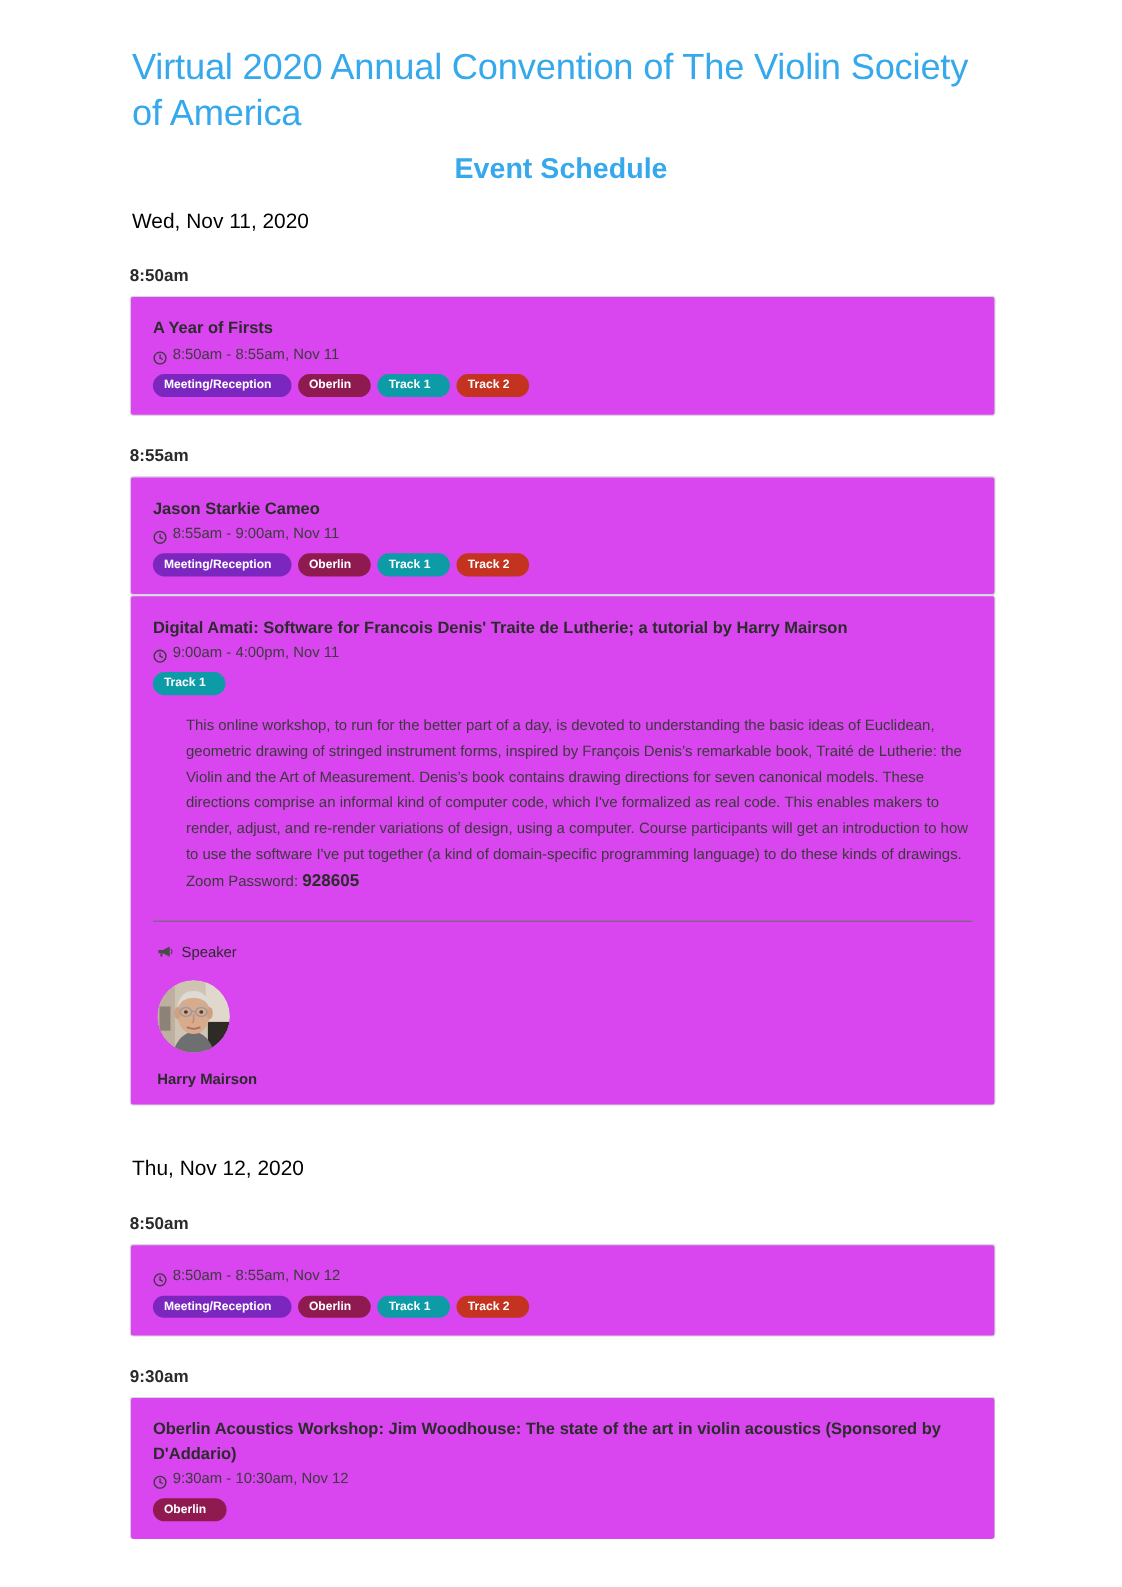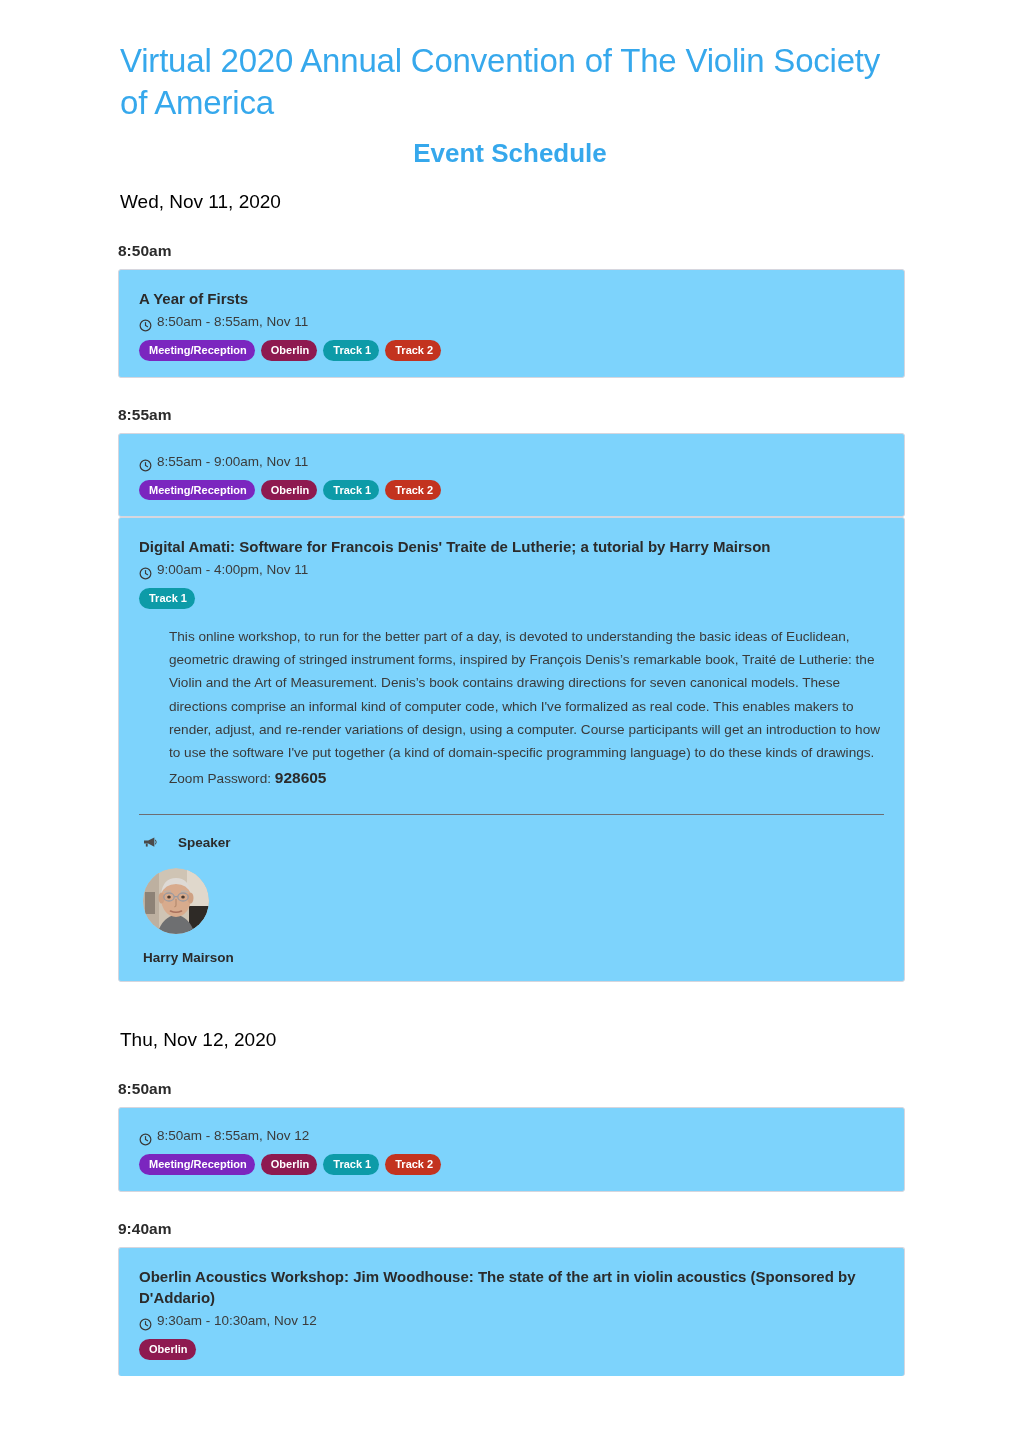--- a/index.html
+++ b/index.html
@@ -52,21 +52,21 @@
     font-size: 15.5px;
     font-weight: bold;
     color: #2b2b2b;
     margin: 28px 0 9px 0;
   }
 
   
   .card {
     border: 1px solid #d6d6de;
     border-radius: 3px;
-    background: #7dd3fc;
+    background: #d946ef;
     padding: 18px 20px 16px 20px;
   }
   .card.clipped { border-bottom: none; }
   .event-title {
     font-size: 15px;
     font-weight: bold;
     color: #2b2b2b;
     line-height: 1.42;
     margin: 0 0 2px 0;
   }
@@ -82,21 +82,21 @@
   .clock-icon { flex: 0 0 auto; display: inline-block; line-height: 0; }
 
   
   .badges { display: flex; flex-wrap: wrap; gap: 6px; margin: 0; }
   .badge {
     display: inline-block;
     font-size: 11px;
     font-weight: bold;
     color: #ffffff;
     border-radius: 11px;
-    padding: 4px 8px 4px 10px;
+    padding: 4px 18px 4px 10px;
     line-height: 1.15;
     white-space: nowrap;
   }
 
   
   .description {
     margin: 16px 0 0 30px;
     font-size: 13.6px;
     line-height: 1.72;
     color: #3a3a3a;
@@ -110,24 +110,24 @@
 
   
   .divider {
     border: none;
     border-top: 1px solid #6d6d72;
     margin: 22px 0 0 0;
   }
   .speaker-head {
     display: flex;
     align-items: center;
-    gap: 20px;
+    gap: 7px;
     margin: 20px 0 0 4px;
     font-size: 13.5px;
-    font-weight: bold;
+    font-weight: normal;
     color: #2b2b2b;
   }
   .speaker-block { margin: 18px 0 0 4px; }
   .avatar {
     width: 66px; height: 66px;
     border-radius: 50%;
     overflow: hidden;
     display: block;
   }
   .speaker-name {
@@ -166,20 +166,21 @@
               <span class="badge" style="background: rgb(123, 38, 191);">Meeting/Reception</span>
               <span class="badge" style="background: rgb(142, 26, 80);">Oberlin</span>
               <span class="badge" style="background: rgb(13, 155, 168);">Track 1</span>
               <span class="badge" style="background: rgb(195, 51, 31);">Track 2</span>
             </div>
           </div>
         </div>
         <div class="slot">
           <div class="slot-time">8:55am</div>
           <div class="card">
+            <div class="event-title">Jason Starkie Cameo</div>
             <div class="event-time">
               <span class="clock-icon"><svg width="13" height="13" viewBox="0 0 16 16">
                   <circle cx="8" cy="8" r="6.6" fill="none" stroke="#3a3a3a" stroke-width="1.5"></circle>
                   <line x1="8" y1="8" x2="8" y2="4.3" stroke="#3a3a3a" stroke-width="1.4" stroke-linecap="round"></line>
                   <line x1="8" y1="8" x2="10.6" y2="9.4" stroke="#3a3a3a" stroke-width="1.4" stroke-linecap="round"></line>
                 </svg></span>
               <span>8:55am - 9:00am, Nov 11</span>
             </div>
             <div class="badges">
               <span class="badge" style="background: rgb(123, 38, 191);">Meeting/Reception</span>
@@ -262,21 +263,21 @@
             </div>
             <div class="badges">
               <span class="badge" style="background: rgb(123, 38, 191);">Meeting/Reception</span>
               <span class="badge" style="background: rgb(142, 26, 80);">Oberlin</span>
               <span class="badge" style="background: rgb(13, 155, 168);">Track 1</span>
               <span class="badge" style="background: rgb(195, 51, 31);">Track 2</span>
             </div>
           </div>
         </div>
         <div class="slot">
-          <div class="slot-time">9:40am</div>
+          <div class="slot-time">9:30am</div>
           <div class="card clipped">
             <div class="event-title">Oberlin Acoustics Workshop: Jim Woodhouse: The state of the art in violin acoustics (Sponsored by D'Addario)</div>
             <div class="event-time">
               <span class="clock-icon"><svg width="13" height="13" viewBox="0 0 16 16">
                   <circle cx="8" cy="8" r="6.6" fill="none" stroke="#3a3a3a" stroke-width="1.5"></circle>
                   <line x1="8" y1="8" x2="8" y2="4.3" stroke="#3a3a3a" stroke-width="1.4" stroke-linecap="round"></line>
                   <line x1="8" y1="8" x2="10.6" y2="9.4" stroke="#3a3a3a" stroke-width="1.4" stroke-linecap="round"></line>
                 </svg></span>
               <span>9:30am - 10:30am, Nov 12</span>
             </div>

